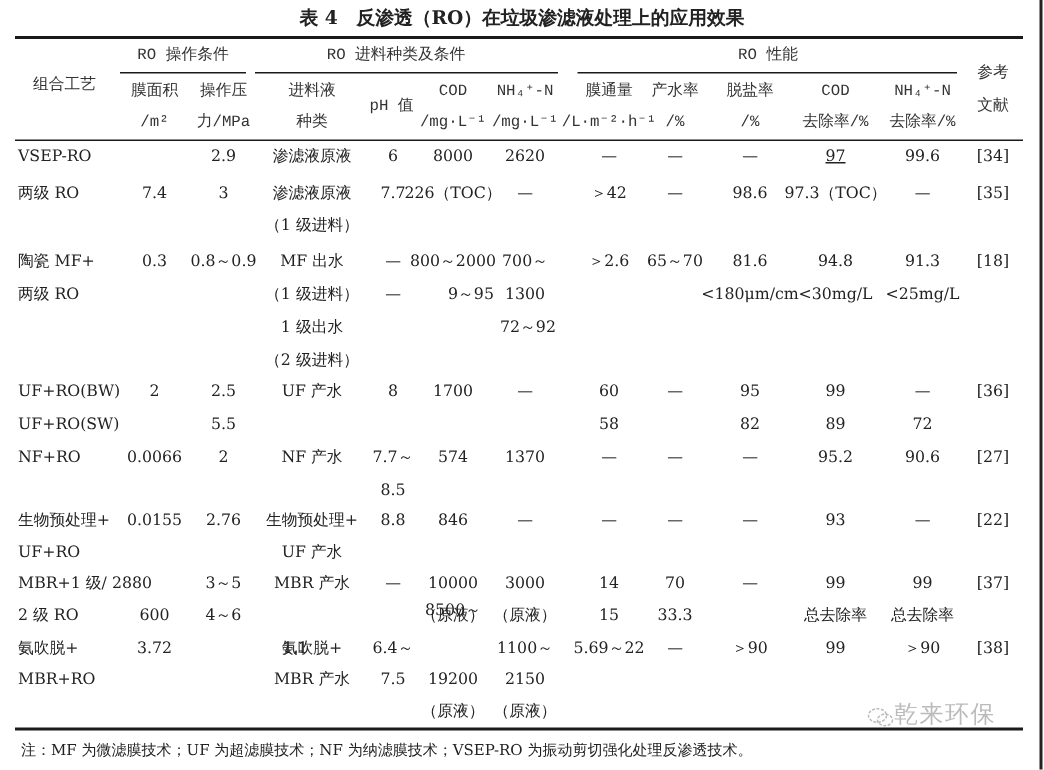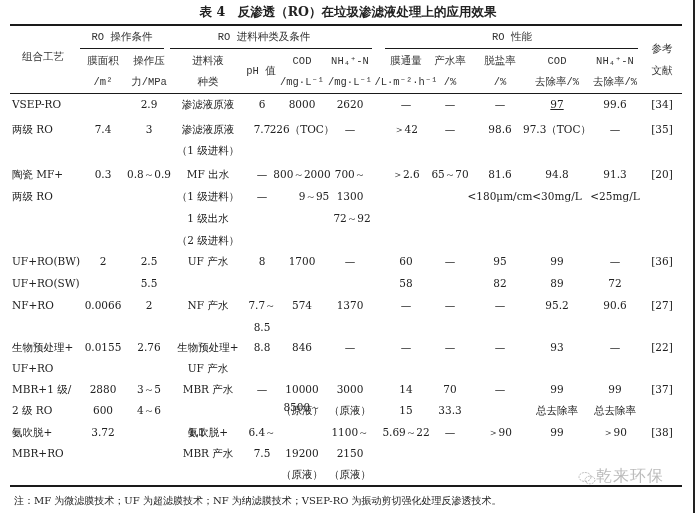--- a/index.html
+++ b/index.html
@@ -111,21 +111,21 @@
     <div class="t" style="left:350px;top:189px;">1300</div>
     <div class="t" style="left:352px;top:211px;">72～92</div>
     <div class="t" style="left:406px;top:167px;">＞2.6</div>
     <div class="t" style="left:450px;top:167px;">65～70</div>
     <div class="t" style="left:500px;top:167px;">81.6</div>
     <div class="t" style="left:500px;top:189px;">&lt;180μm/cm</div>
     <div class="t" style="left:557px;top:167px;">94.8</div>
     <div class="t" style="left:557px;top:189px;">&lt;30mg/L</div>
     <div class="t" style="left:615px;top:167px;">91.3</div>
     <div class="t" style="left:615px;top:189px;">&lt;25mg/L</div>
-    <div class="t" style="left:662px;top:167px;">[20]</div>
+    <div class="t" style="left:662px;top:167px;">[18]</div>
   </div>
 
   <div>
     <div class="l" style="left:12px;top:254px;">UF+RO(BW)</div>
     <div class="l" style="left:12px;top:276px;">UF+RO(SW)</div>
     <div class="t" style="left:103px;top:254px;">2</div>
     <div class="t" style="left:149px;top:254px;">2.5</div>
     <div class="t" style="left:149px;top:276px;">5.5</div>
     <div class="t" style="left:208px;top:254px;">UF 产水</div>
     <div class="t" style="left:262px;top:254px;">8</div>
@@ -174,21 +174,21 @@
     <div class="t" style="left:450px;top:340px;">—</div>
     <div class="t" style="left:500px;top:340px;">—</div>
     <div class="t" style="left:557px;top:340px;">93</div>
     <div class="t" style="left:615px;top:340px;">—</div>
     <div class="t" style="left:662px;top:340px;">[22]</div>
   </div>
 
   <div>
     <div class="l" style="left:12px;top:382px;">MBR+1 级/</div>
     <div class="l" style="left:12px;top:403px;">2 级 RO</div>
-    <div class="t" style="left:103px;top:382px;">2880</div>
+    <div class="t" style="left:88px;top:382px;">2880</div>
     <div class="t" style="left:103px;top:403px;">600</div>
     <div class="t" style="left:149px;top:382px;">3～5</div>
     <div class="t" style="left:149px;top:403px;">4～6</div>
     <div class="t" style="left:208px;top:382px;">MBR 产水</div>
     <div class="t" style="left:262px;top:382px;">—</div>
     <div class="t" style="left:302px;top:382px;">10000</div>
     <div class="t" style="left:302px;top:403px;">（原液）</div>
     <div class="t" style="left:350px;top:382px;">3000</div>
     <div class="t" style="left:350px;top:403px;">（原液）</div>
     <div class="t" style="left:406px;top:382px;">14</div>

